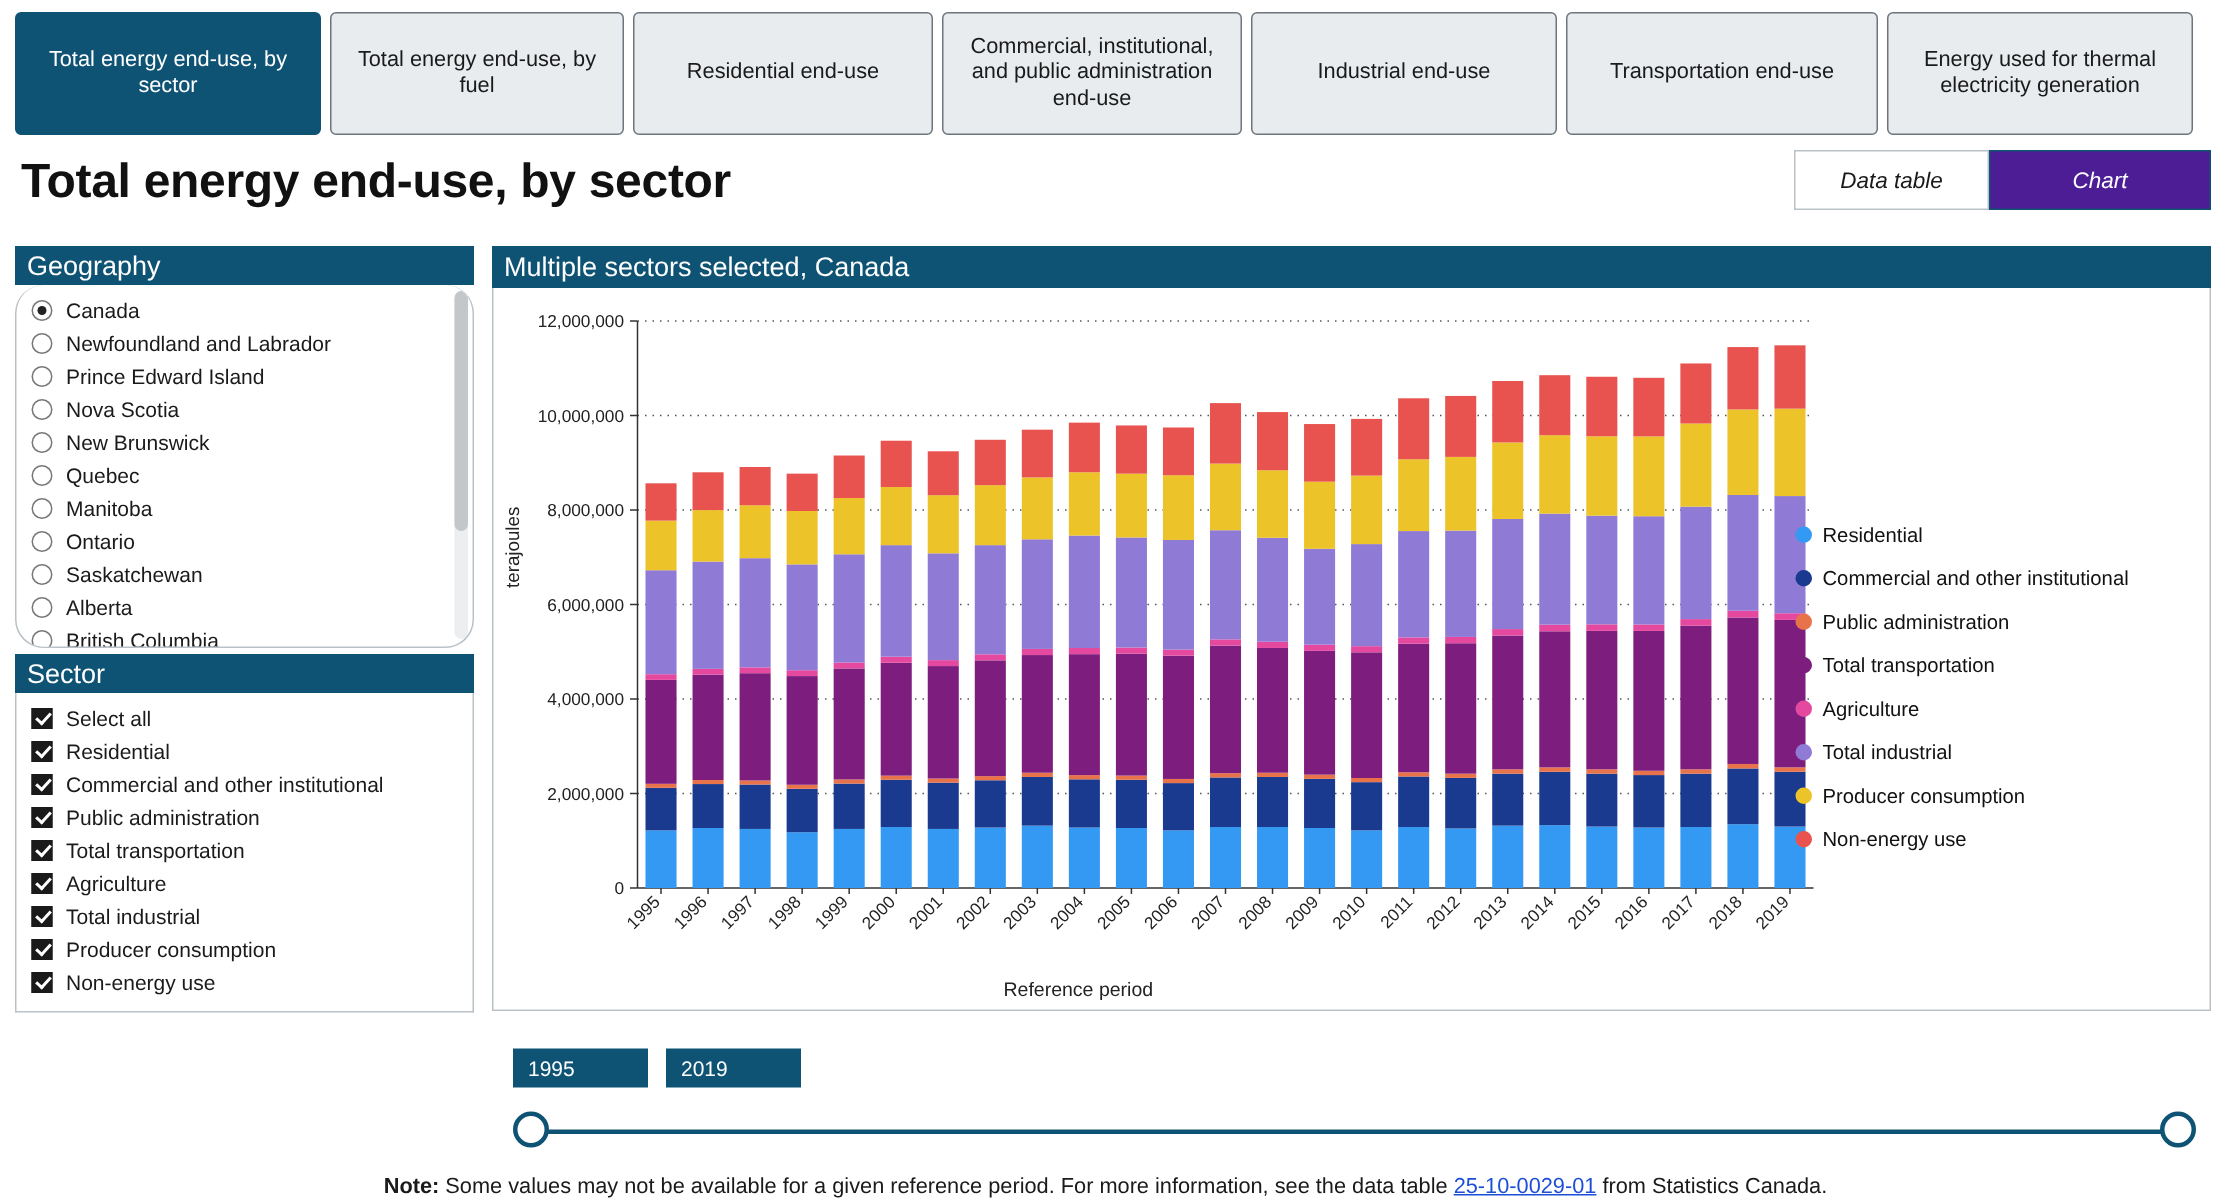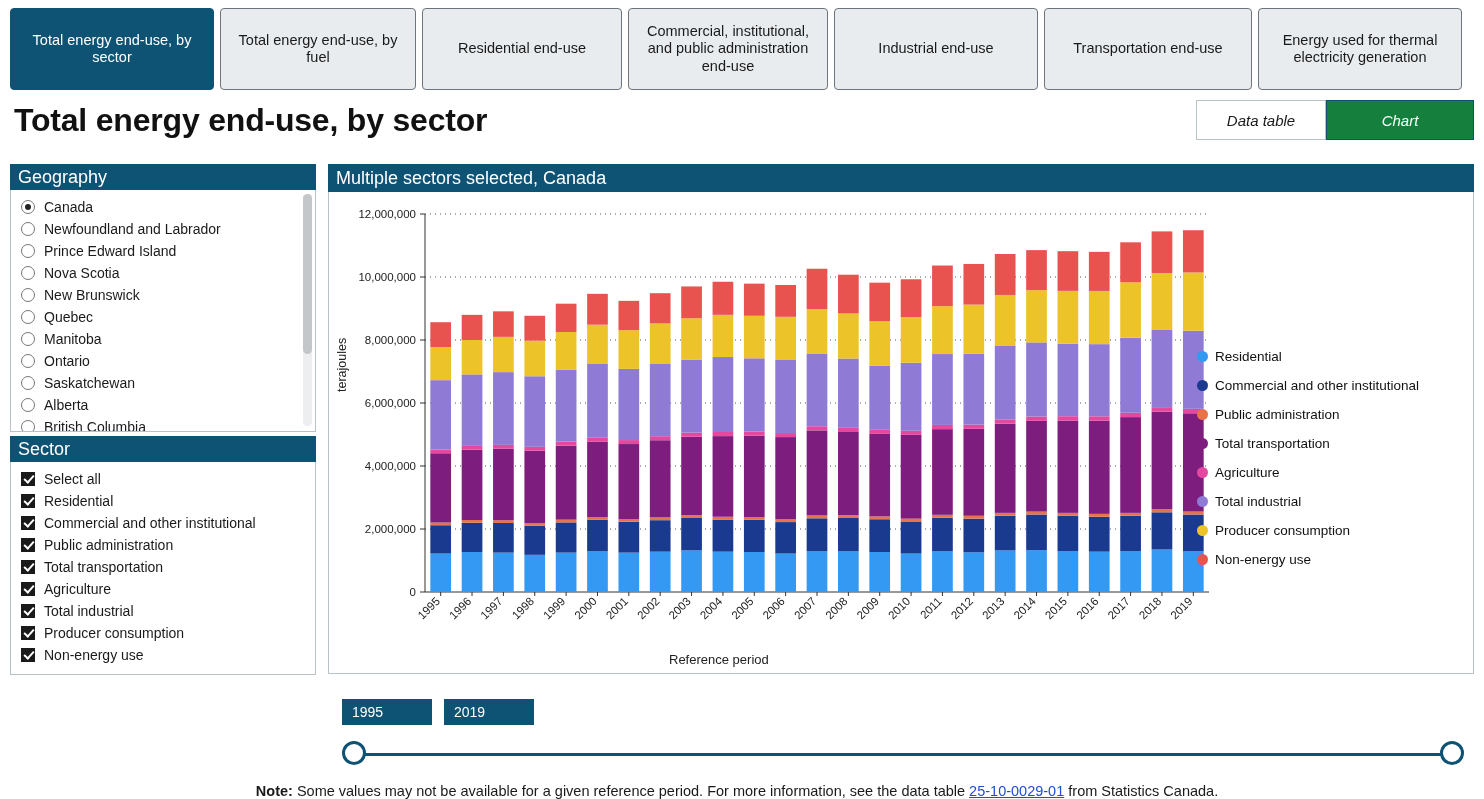--- a/index.html
+++ b/index.html
@@ -69,21 +69,21 @@
     display: flex;
     align-items: center;
     justify-content: center;
     font-size: 15px;
     border: 1px solid #b9c2c7;
     background: #ffffff;
     color: #1a1a1a;
     cursor: pointer;
   }
   .view-btn.active {
-    background: #15803d;
+    background: #4c1d95;
     color: #ffffff;
     border-color: #0f5374;
     width: 148px;
   }
 
   
   .main {
     display: flex;
     padding: 16px 10px;
     gap: 12px;
@@ -103,20 +103,21 @@
   .panel-body {
     border: 1px solid #b9c2c7;
     border-top: none;
     background: #ffffff;
     position: relative;
   }
   .geo-body {
     height: 242px;
     overflow: hidden;
     padding: 6px 0 0 0;
+    border-radius: 19px;
   }
   .opt {
     display: flex;
     align-items: center;
     gap: 9px;
     padding: 1px 10px;
     height: 22px;
     font-size: 14px;
     cursor: pointer;
   }

